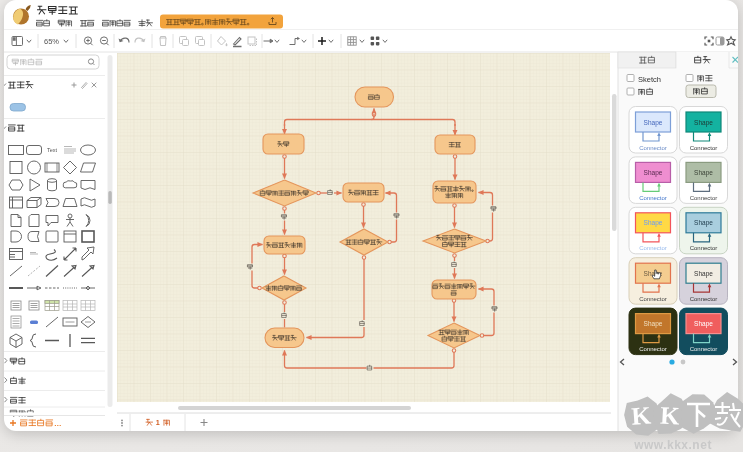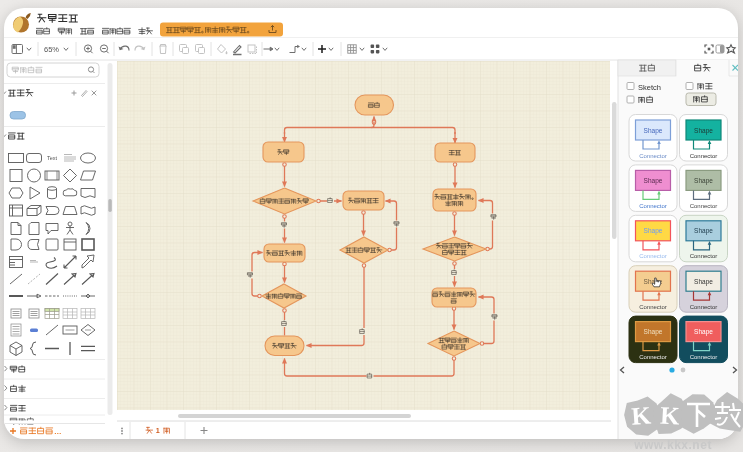--- a/index.html
+++ b/index.html
@@ -1,16 +1,16 @@
 <!DOCTYPE html>
 <html><head><meta charset="utf-8"><style>
 *{margin:0;padding:0;box-sizing:border-box}
 html,body{width:743px;height:452px;overflow:hidden;font-family:"Liberation Sans",sans-serif}
 body{background:linear-gradient(135deg,#eceae8 0%,#e6e4e2 100%);position:relative}
-#win{position:absolute;left:4px;top:8px;width:734px;height:431px;background:#fff;border-radius:20px;box-shadow:0 3px 14px rgba(0,0,0,0.18);overflow:hidden}
+#win{position:absolute;left:4px;top:0;width:734px;height:431px;background:#fff;border-radius:12px;box-shadow:0 3px 14px rgba(0,0,0,0.18);overflow:hidden}
 svg{position:absolute;left:0;top:0}
 </style></head><body>
 <div id="win">
 <svg id="cv" width="493" height="349" style="left:113px;top:53px" viewBox="0 0 493 349">
       <defs>
 <pattern id="gridminor" width="3.3" height="3.3" patternUnits="userSpaceOnUse">
 <path d="M3.3,0 L0,0 0,3.3" fill="none" stroke="#eae5d2" stroke-width="0.55"></path>
 </pattern>
 <pattern id="gridmajor" width="16.5" height="16.5" patternUnits="userSpaceOnUse">
 <path d="M16.5,0 L0,0 0,16.5" fill="none" stroke="#e4ddc8" stroke-width="0.7"></path>

